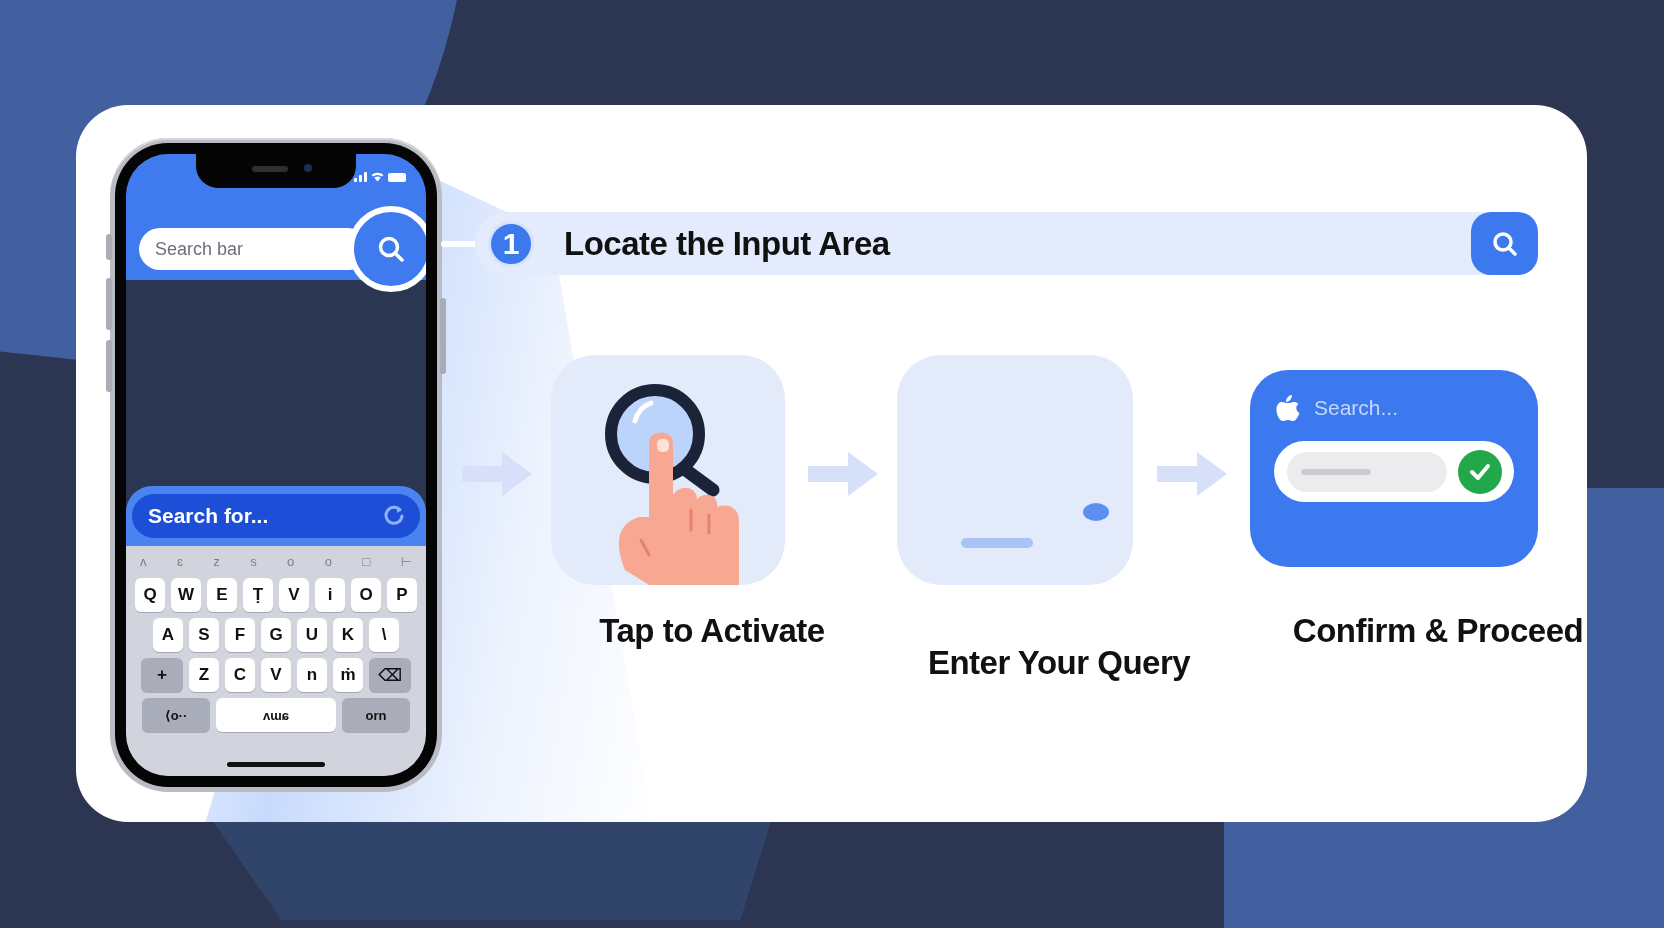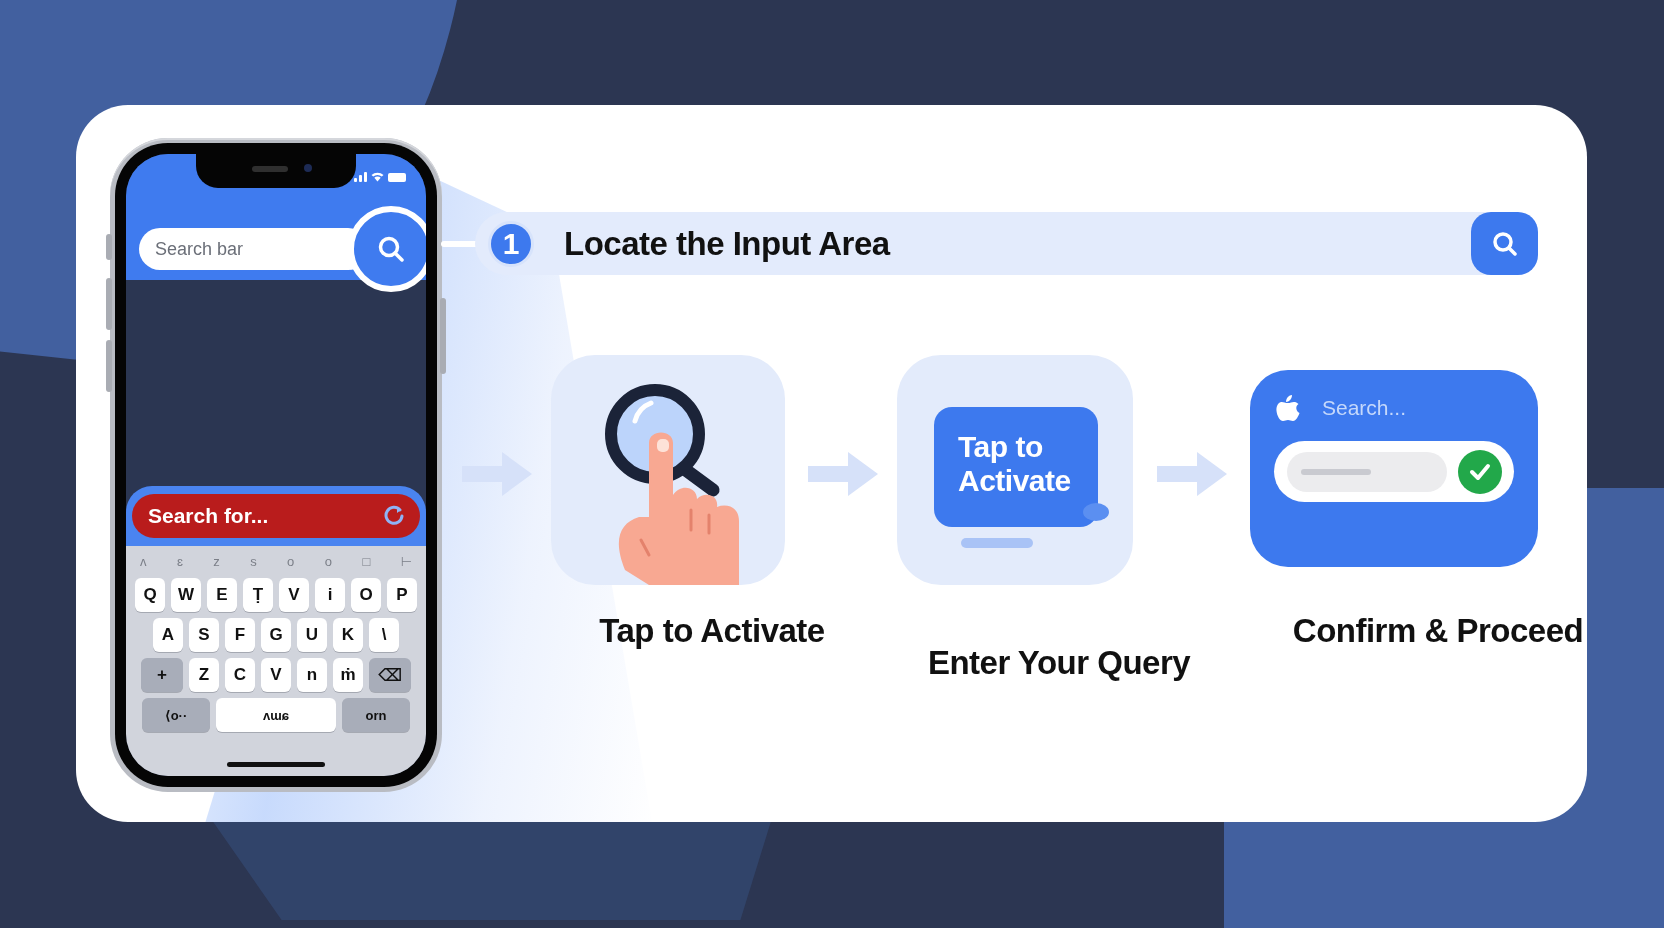--- a/index.html
+++ b/index.html
@@ -75,21 +75,21 @@
   }
 
   .kbd-wrap {
     position: absolute; left: 0; right: 0; bottom: 0; height: 290px;
   }
   .kbd-search {
     position: absolute; left: 0; right: 0; top: 0; height: 60px; background: #4a84f0;
     border-radius: 26px 26px 0 0; padding: 8px 6px 0 6px;
   }
   .kbd-search-inner {
-    height: 44px; background: #b91c1c; border-radius: 22px; display: flex; align-items: center;
+    height: 44px; background: #1d4ed8; border-radius: 22px; display: flex; align-items: center;
     justify-content: space-between; padding: 0 14px 0 16px; color: #fff; font-size: 21px; font-weight: bold;
   }
   .kbd {
     position: absolute; left: 0; right: 0; top: 60px; bottom: 0; background: #d1d4dc; padding: 4px 4px 0 4px;
   }
   .kbd-sugg { display: flex; justify-content: space-between; padding: 0 10px; height: 22px; align-items: center; color: #7b7f88; font-size: 13px; }
   .kbd-row { display: flex; justify-content: center; gap: 6px; margin-top: 6px; }
   .key {
     height: 34px; width: 30px; background: #fff; border-radius: 6px; display: flex; align-items: center; justify-content: center;
     font-size: 17px; font-weight: bold; color: #111; box-shadow: 0 1px 0 #a5a9b2;
@@ -125,21 +125,21 @@
     position: absolute; font-size: 33px; font-weight: bold; color: #111; text-align: center; letter-spacing: -.5px; white-space: nowrap; margin-left: 44px;
   }
   .tap-bubble {
     position: absolute; left: 37px; top: 52px; width: 164px; height: 120px; background: #3d79ee; border-radius: 18px;
     color: #fff; font-size: 30px; font-weight: bold; line-height: 34px; padding: 23px 0 0 24px; letter-spacing: -.5px;
   }
   .tap-tail { position: absolute; left: 186px; top: 148px; width: 26px; height: 18px; background: #5b8ff1; border-radius: 50%; }
   .tap-stand3 { position: absolute; left: 64px; top: 183px; width: 72px; height: 10px; background: #a9c3f6; border-radius: 5px; }
 
   .confirm-card { background: #3d79ee; border-radius: 38px; }
-  .confirm-head { position: absolute; left: 26px; top: 24px; display: flex; align-items: center; gap: 22px; color: #c5d8fb; font-size: 21px; }
+  .confirm-head { position: absolute; left: 26px; top: 24px; display: flex; align-items: center; gap: 14px; color: #c5d8fb; font-size: 21px; }
   .confirm-pill {
     position: absolute; left: 24px; top: 71px; width: 240px; height: 61px; background: #fff; border-radius: 31px;
   }
   .confirm-field { position: absolute; left: 13px; top: 11px; width: 160px; height: 40px; background: #ececee; border-radius: 20px; }
   .confirm-line { position: absolute; left: 14px; top: 17px; width: 70px; height: 6px; background: #c9cad0; border-radius: 3px; }
   .confirm-check { position: absolute; right: 12px; top: 9px; width: 44px; height: 44px; background: #22a84a; border-radius: 50%; display: flex; align-items: center; justify-content: center; }
 </style>
 </head>
 <body>
 
@@ -278,24 +278,20 @@
     <rect x="106" y="84" width="12" height="13" rx="5" fill="#fde2d8"></rect>
     <line x1="140" y1="155" x2="140" y2="175" stroke="#e4826c" stroke-width="3" stroke-linecap="round"></line>
     <line x1="158" y1="160" x2="158" y2="178" stroke="#e4826c" stroke-width="3" stroke-linecap="round"></line>
     <line x1="90" y1="185" x2="98" y2="200" stroke="#e4826c" stroke-width="3" stroke-linecap="round"></line>
   </svg>
 </div>
 <div class="card-label" style="left:551px; top:612px; width:234px;">Tap to Activate</div>
 
 <div class="card" style="left:897px; top:355px; width:236px; height:230px;">
   <div class="tap-stand3"></div>
-  <div class="tap-bubble">
-    <div>Tap to</div>
-    <div>Activate</div>
-  </div>
   <div class="tap-tail"></div>
 </div>
 <div class="card-label" style="left:867px; top:644px; width:296px;">Enter Your Query</div>
 
 <div class="card confirm-card" style="left:1250px; top:370px; width:288px; height:197px;">
   <div class="confirm-head">
     <svg width="24" height="28" viewBox="0 0 24 28">
         <path d="M16 1 C16 5 13 8 10 8 C10 4 13 1 16 1 Z" fill="#fff"></path>
         <path d="M12 9 C9 9 7 7.5 5 8 C1.5 9 0 13 0.5 17 C1 22 4 27 7 27 C9 27 10 26 12 26 C14 26 15 27 17 27 C20 27 22.5 22 23.5 19 C20 17.5 19 12 22.5 10 C20.5 7.5 17 7.5 15 8.5 C14 9 13 9 12 9 Z" fill="#fff"></path>
       </svg>

